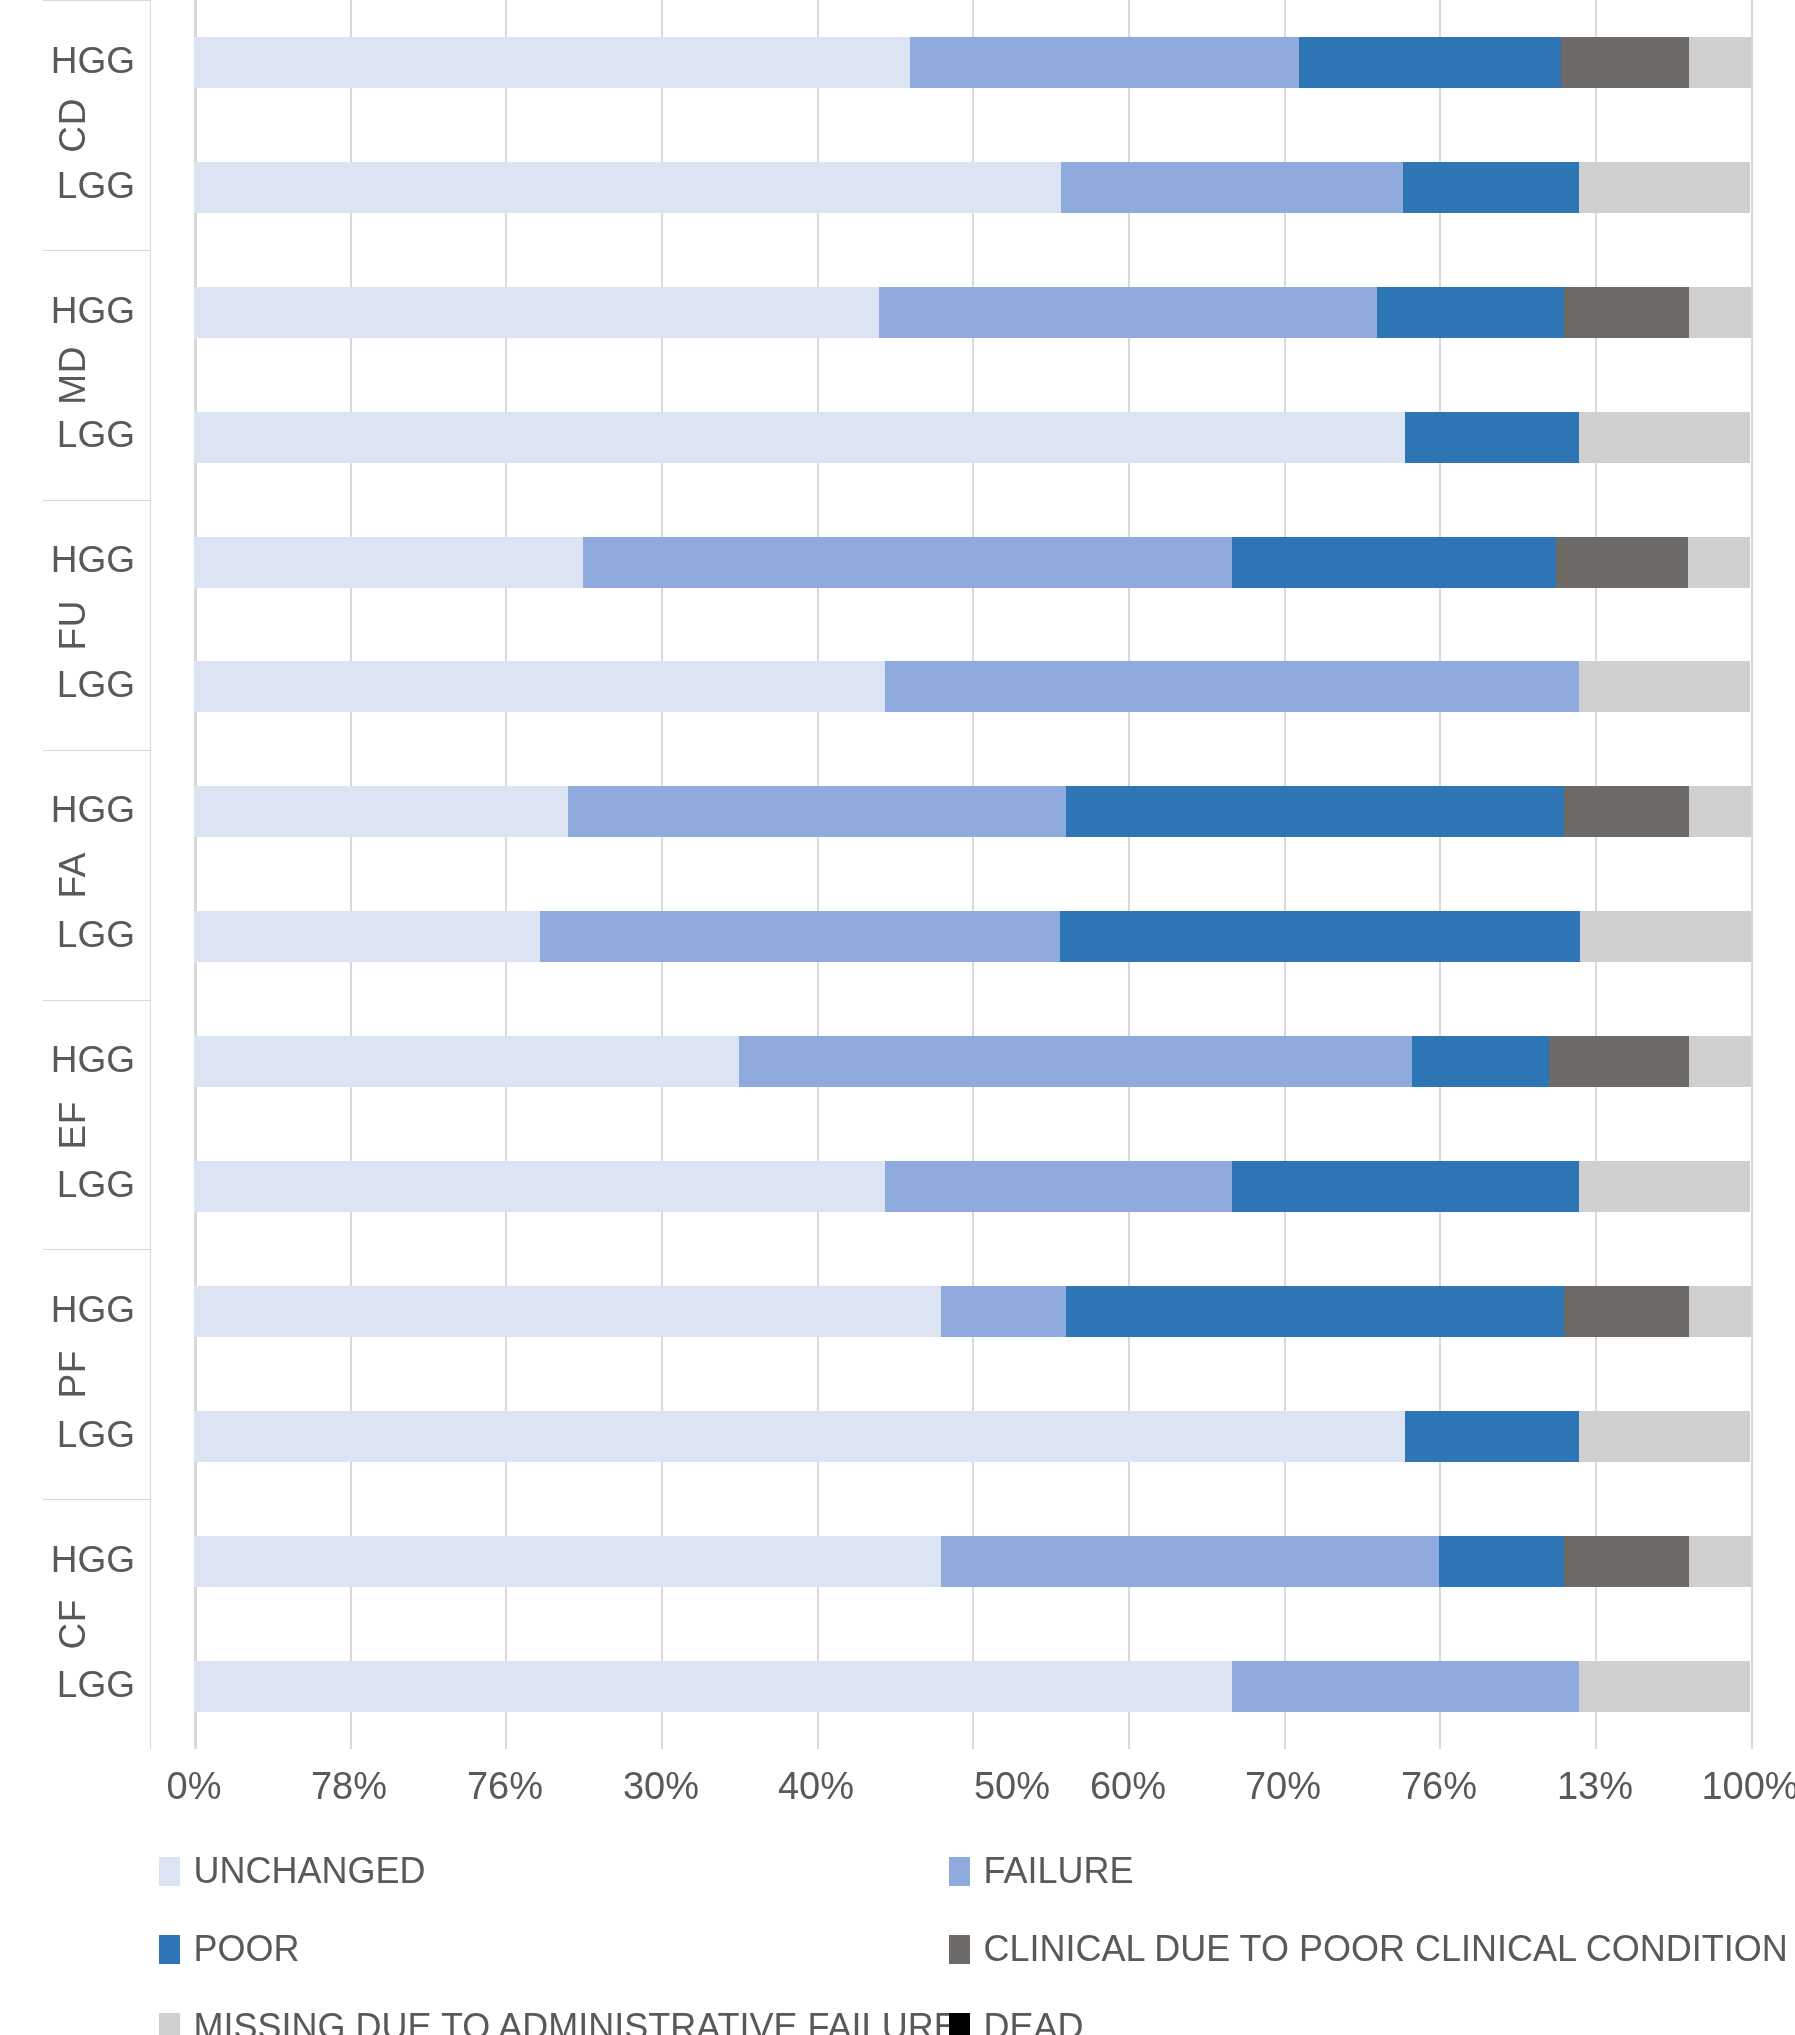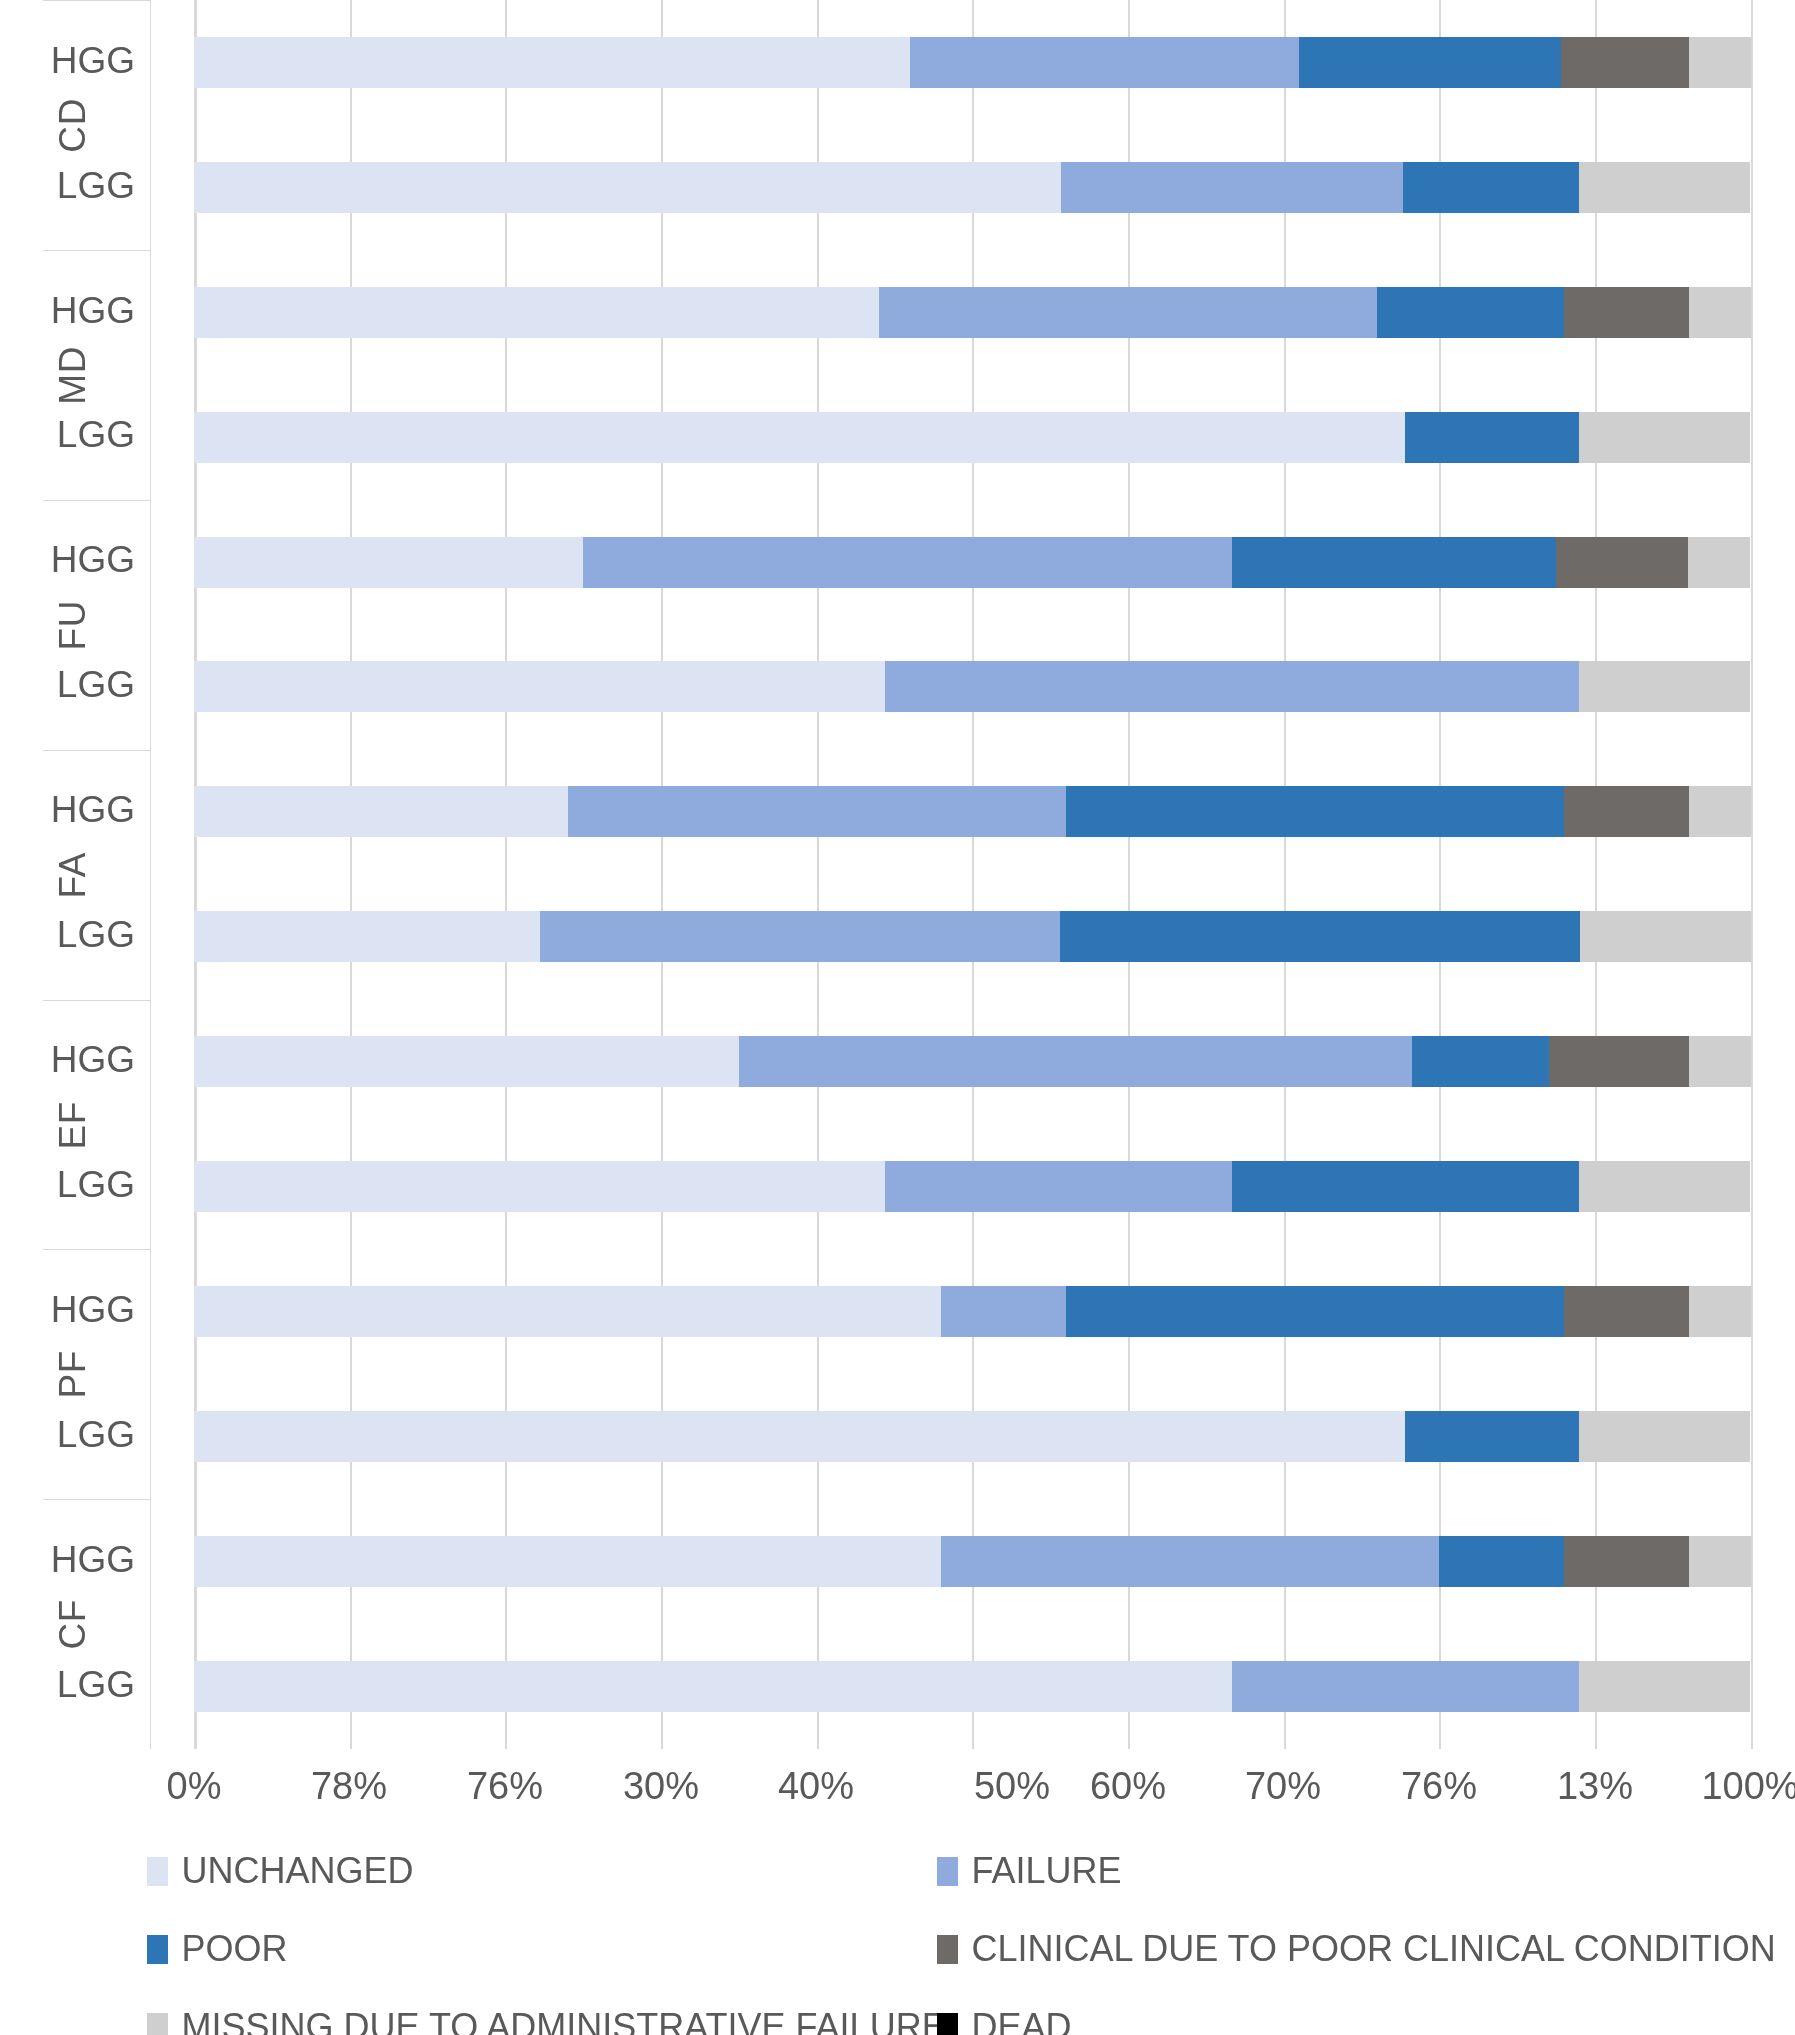--- a/index.html
+++ b/index.html
@@ -33,21 +33,21 @@
   .bar{position:absolute;left:194px;height:51px;display:flex;}
   .seg{height:100%;}
 
   
   #xaxis{position:absolute;left:0;top:1765px;width:1796px;height:55px;}
   #xaxis .xtick{position:absolute;top:0;font-size:38px;color:#595959;
         transform:translateX(-50%);white-space:nowrap;}
 
   
   #legend{position:absolute;left:147px;top:1850px;width:1630px;}
-  .legend-row{display:flex;align-items:center;margin-bottom:36px;}
+  .legend-row{display:flex;align-items:center;margin-bottom:36px;margin-left:12px;}
   .legend-item{display:flex;align-items:center;}
   .legend-item .swatch{width:21px;height:29px;margin-right:13.5px;flex:0 0 auto;}
   .legend-item .ltext{font-size:36px;color:#595959;white-space:nowrap;
         letter-spacing:0px;}
   .lcol-a{width:790px;flex:0 0 790px;}
   .lcol-b{flex:0 0 auto;}
 </style>
 </head>
 <body>
 

